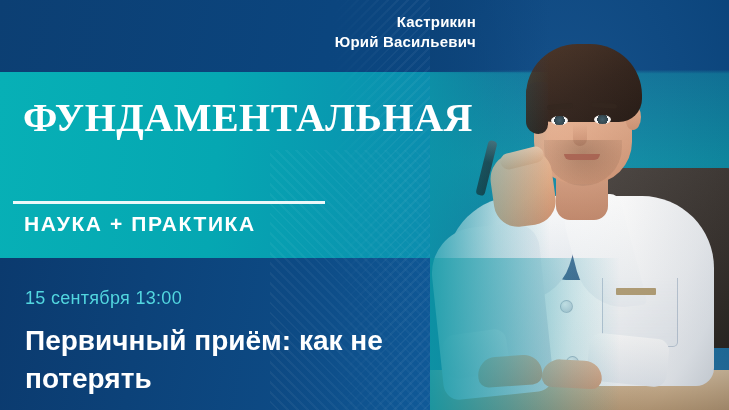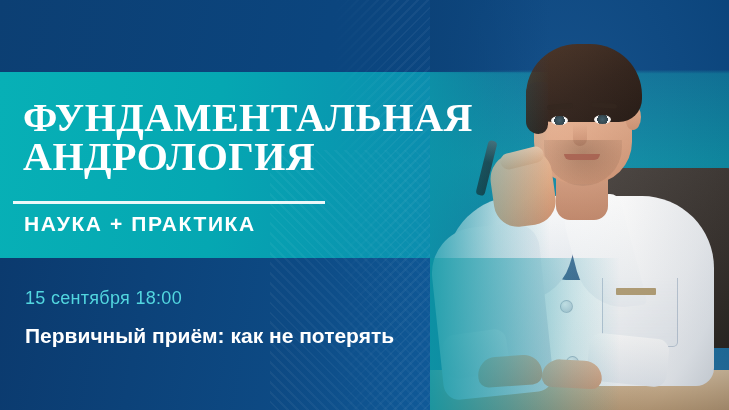--- a/index.html
+++ b/index.html
@@ -447,21 +447,21 @@
     letter-spacing: 0.3px;
     z-index: 6;
   }
 
   .headline {
     position: absolute;
     left: 25px;
     top: 322px;
     width: 430px;
     color: #ffffff;
-    font-size: 21px;
+    font-size: 28px;
     font-weight: 700;
     line-height: 1.34;
     z-index: 6;
     margin: 0;
   }
   .headline span { display: block; }
 </style>
 </head>
 <body>
 
@@ -512,31 +512,34 @@
     <div class="cuff-r"></div>
     <div class="hand-rest-l"></div>
     <div class="hand-rest-r"></div>
 
     <div class="photo-soft"></div>
     <div class="photo-wash-top"></div>
     <div class="photo-wash-mid"></div>
     <div class="photo-wash"></div>
   </div>
 
+  <div class="speaker">
+    <span>Кастрикин</span>
+    <span>Юрий Васильевич</span>
+  </div>
 
   <div class="title-block">
     <h1 class="title-main">
       <span class="line1">ФУНДАМЕНТАЛЬНАЯ</span>
-      <span class="line2">АНДРОЛОГИЯ</span>
     </h1>
   </div>
 
   <div class="divider"></div>
 
   <p class="subtitle">НАУКА + ПРАКТИКА</p>
 
-  <div class="datetime">15 сентября 18:00</div>
+  <div class="datetime">15 сентября 13:00</div>
 
   <p class="headline">
     <span>Первичный приём: как не потерять</span>
   </p>
 
 </div>
 
 </body></html>

